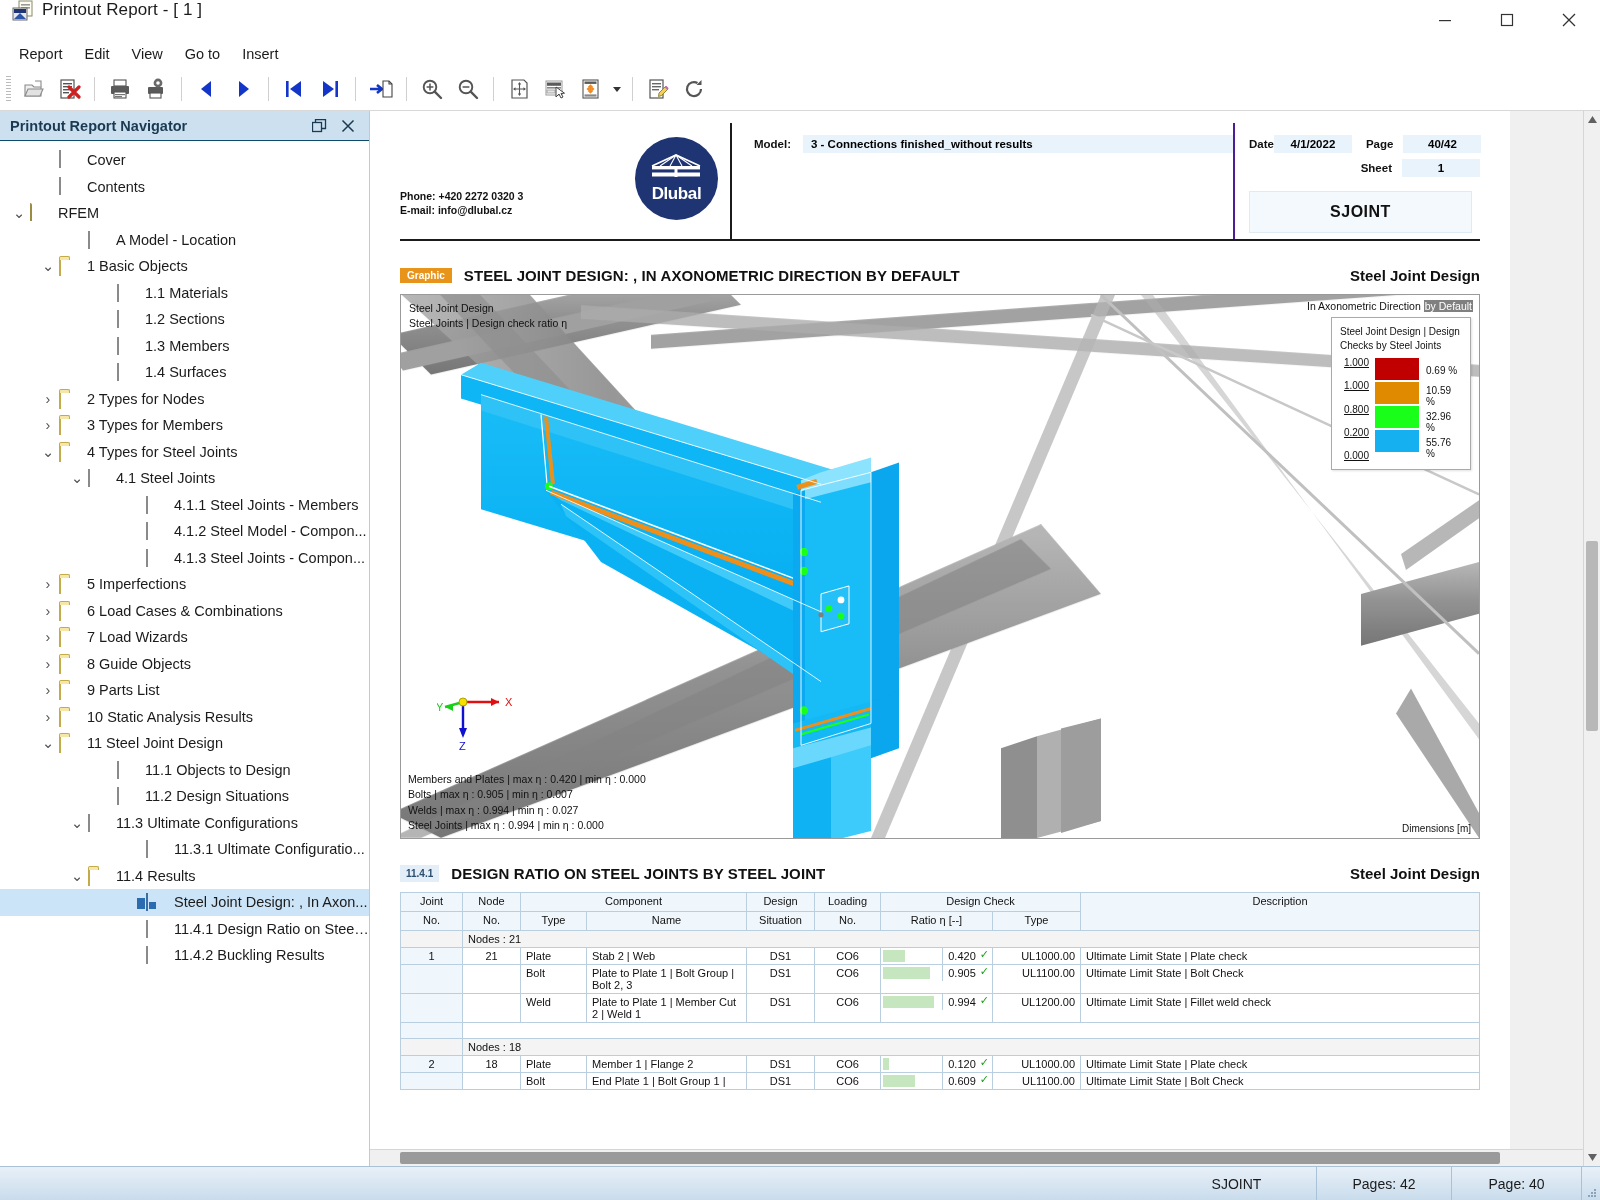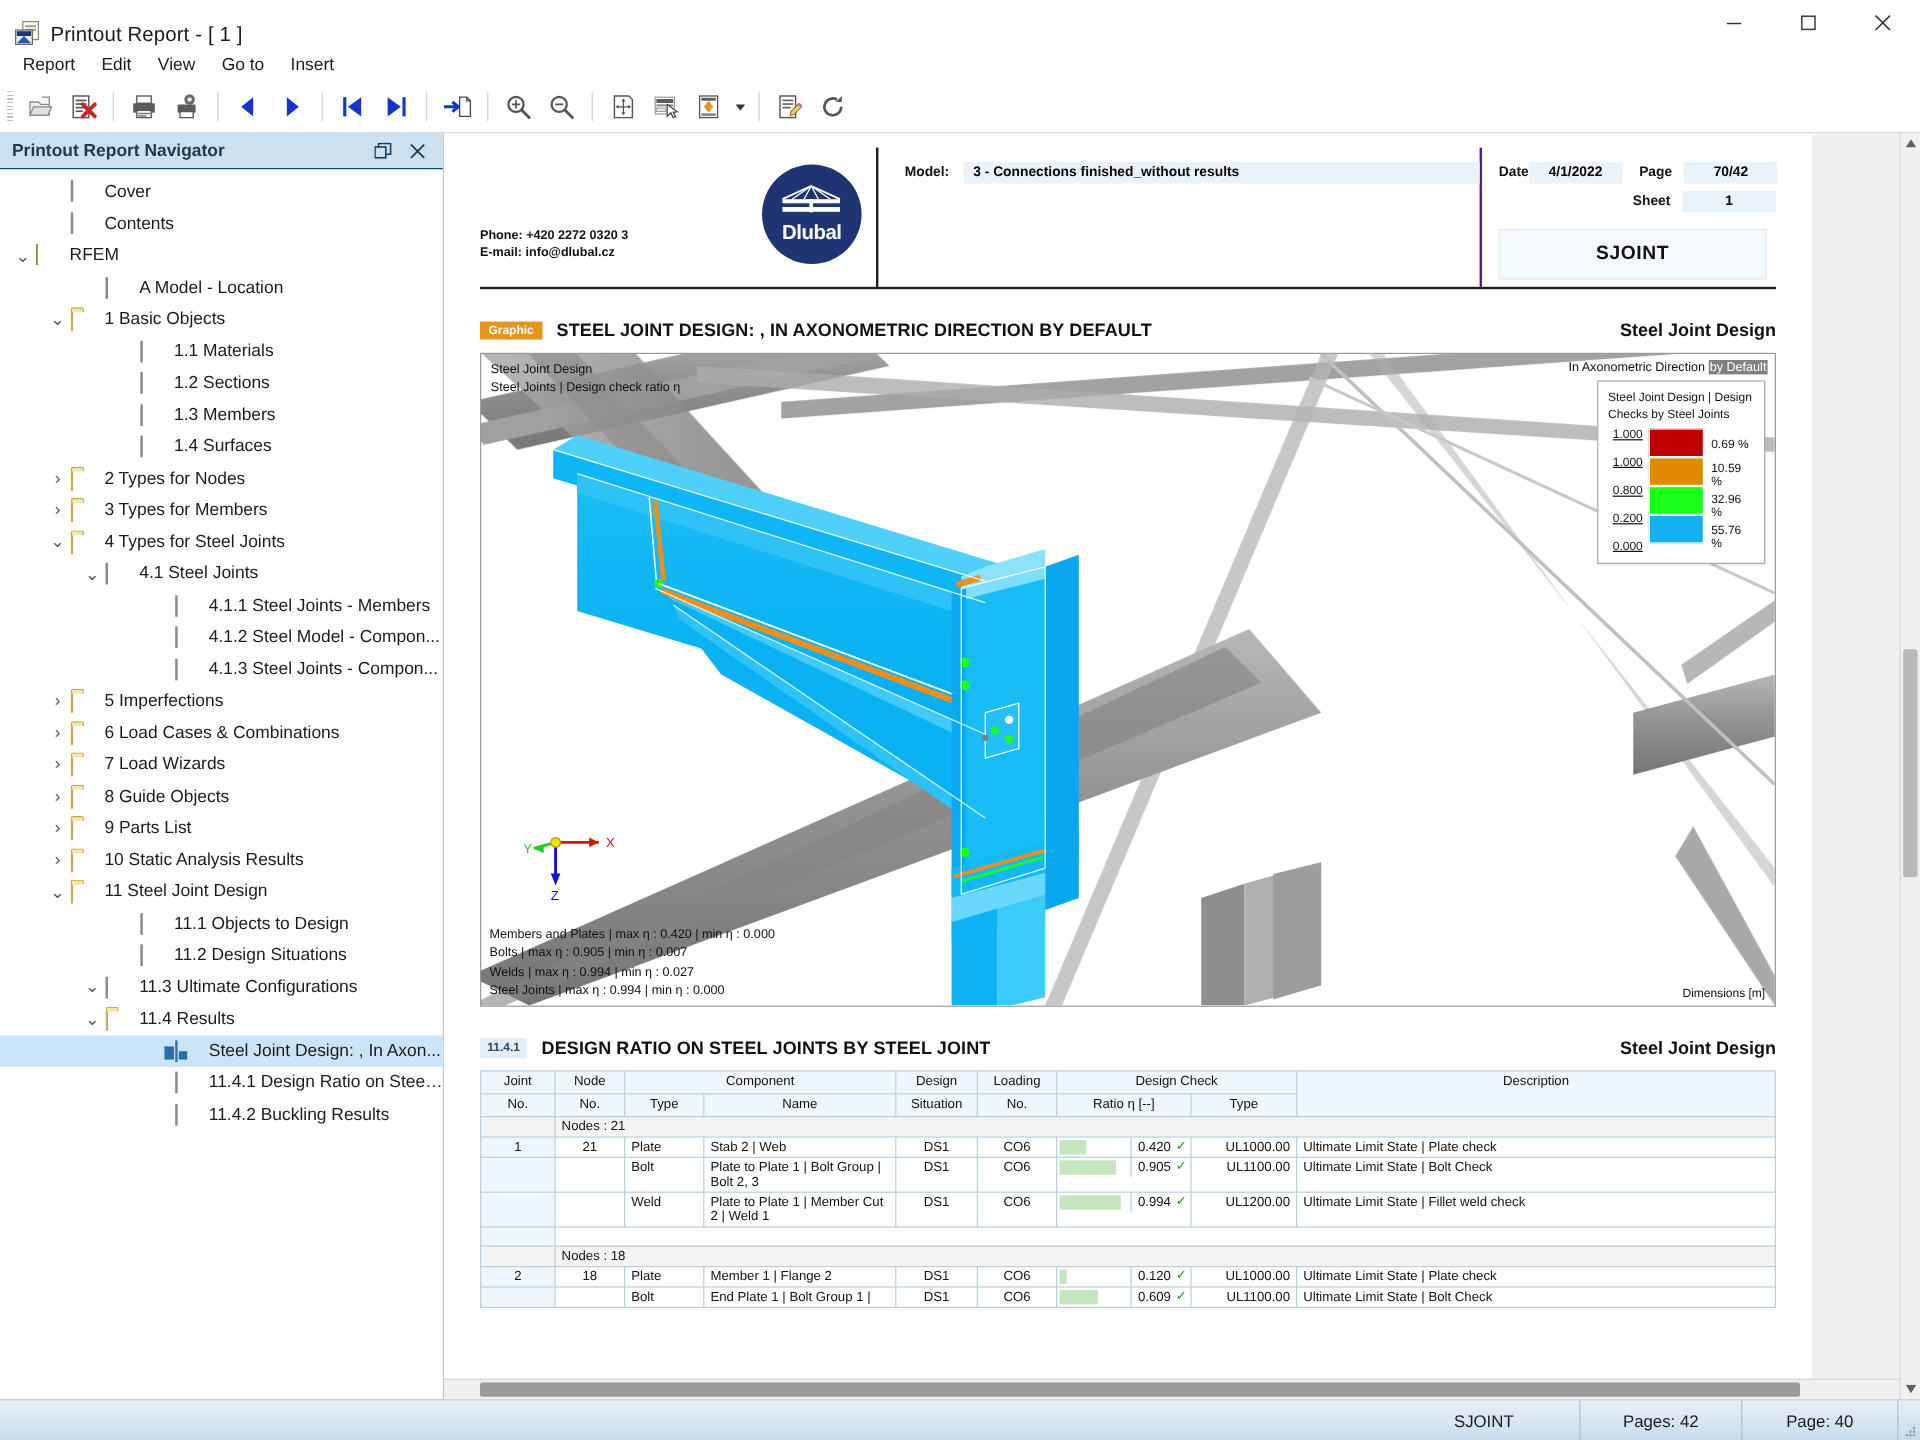--- a/index.html
+++ b/index.html
@@ -13,21 +13,21 @@
   .app {
     width: 1600px; height: 1200px;
     display: flex; flex-direction: column;
     background: #ffffff;
     position: relative;
   }
 
   
   .titlebar {
     height: 40px; min-height: 40px;
-    display: flex; align-items: flex-end;
+    display: flex; align-items: flex-start;
     background: #ffffff;
     border-bottom: 1px solid #ffffff;
     position: relative;
   }
   .title-icon {
     width: 22px; height: 22px; margin-left: 12px; margin-right: 8px;
     position: relative; flex: none;
   }
   .title-text {
     font-size: 17px; color: #1b1b1b; letter-spacing: .1px;
@@ -680,20 +680,26 @@
             <span style="width:95px;min-width:95px"></span>
             <span class="tw"></span>
             <span class="ti"><span class="ic-table"></span></span>
             <span class="tl">11.2 Design Situations</span>
           </div>
           <div class="tr">
             <span style="width:66px;min-width:66px"></span>
             <span class="tw">⌄</span>
             <span class="ti"><span class="ic-table"></span></span>
             <span class="tl">11.3 Ultimate Configurations</span>
+          </div>
+          <div class="tr">
+            <span style="width:124px;min-width:124px"></span>
+            <span class="tw"></span>
+            <span class="ti"><span class="ic-table"></span></span>
+            <span class="tl">11.3.1 Ultimate Configuratio...</span>
           </div>
           <div class="tr">
             <span style="width:66px;min-width:66px"></span>
             <span class="tw">⌄</span>
             <span class="ti"><span class="ic-folder"></span></span>
             <span class="tl">11.4 Results</span>
           </div>
           <div class="tr sel">
             <span style="width:124px;min-width:124px"></span>
             <span class="tw"></span>
@@ -748,21 +754,21 @@
                   <span class="fieldlabel">Model:</span>
                   <span class="fieldbox" style="min-width:430px">3 - Connections finished_without results</span>
                 </div>
               </div>
 
               <div class="rh-right">
                 <div class="rr-row">
                   <span class="rr-lab">Date</span>
                   <span class="rr-box">4/1/2022</span>
                   <span class="rr-lab" style="width:auto;margin-left:14px;margin-right:10px">Page</span>
-                  <span class="rr-box">70/42</span>
+                  <span class="rr-box">40/42</span>
                 </div>
                 <div class="rr-row" style="justify-content:flex-end">
                   <span class="rr-lab" style="width:auto;margin-right:10px">Sheet</span>
                   <span class="rr-box">1</span>
                 </div>
                 <div class="sjoint-box">SJOINT</div>
               </div>
             </div>
           </div>
 

